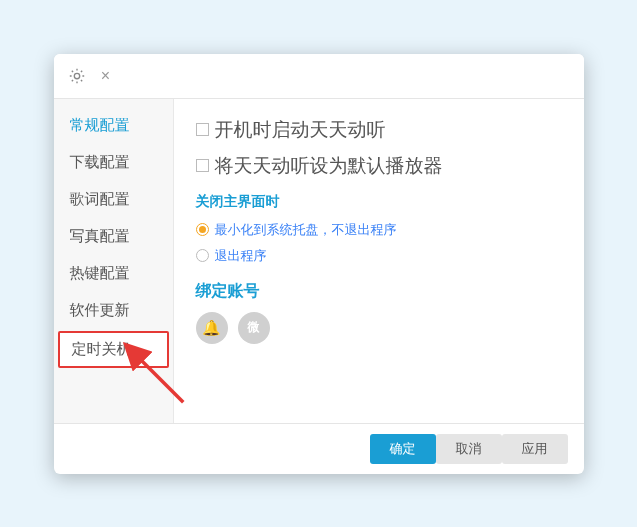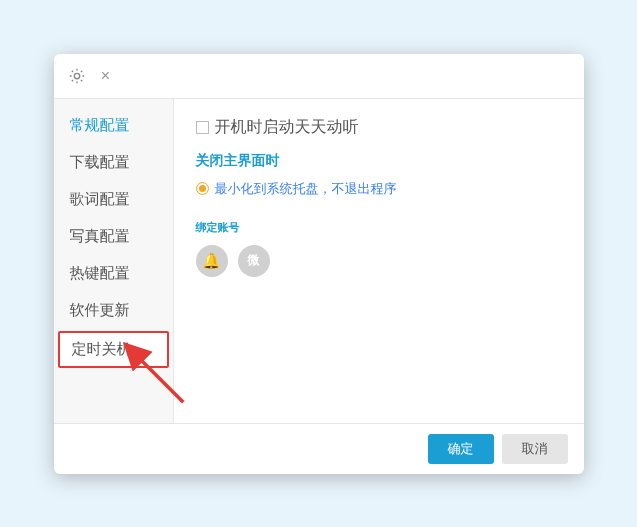--- a/index.html
+++ b/index.html
@@ -102,21 +102,21 @@
       padding: 18px 22px;
       overflow-y: auto;
       background: #fff;
     }
 
     .option-row {
       display: flex;
       align-items: center;
       margin-bottom: 10px;
       color: #555;
-      font-size: 16px;
+      font-size: 19px;
     }
 
     .checkbox {
       width: 13px;
       height: 13px;
       border: 1px solid #bbb;
       background: #fff;
       margin-right: 6px;
       flex-shrink: 0;
     }
@@ -157,23 +157,23 @@
     .radio-dot.selected::after {
       content: '';
       width: 7px;
       height: 7px;
       border-radius: 50%;
       background: #f5a623;
     }
 
     .bind-section-title {
       color: #1a9ed4;
-      font-size: 11px;
+      font-size: 16px;
       font-weight: bold;
-      margin: 22px 0 10px 0;
+      margin: 16px 0 10px 0;
     }
 
     .bind-icons {
       display: flex;
       gap: 10px;
       margin-top: 4px;
     }
 
     .bind-icon-circle {
       width: 32px;
@@ -186,21 +186,20 @@
       color: #fff;
       font-size: 16px;
     }
 
     .footer {
       display: flex;
       justify-content: flex-end;
       align-items: center;
       padding: 10px 16px;
       border-top: 1px solid #e5e5e5;
-      gap: 8px;
       flex-shrink: 0;
     }
 
     .btn {
       padding: 6px 20px;
       border: none;
       border-radius: 3px;
       cursor: pointer;
       font-size: 13px;
       font-family: inherit;
@@ -256,43 +255,52 @@
       <div class="sidebar-item">软件更新</div>
       <div class="sidebar-item highlighted">定时关机</div>
     </div>
 
     <div class="main-content">
 
       <div class="option-row">
         <div class="checkbox"></div>
         <span>开机时启动天天动听</span>
       </div>
+      <div class="option-row">
+        <div class="checkbox"></div>
+        <span>将天天动听设为默认播放器</span>
+      </div>
 
       <div class="section-title">关闭主界面时</div>
 
       <div class="radio-row">
         <div class="radio-dot selected"></div>
         <span>最小化到系统托盘，不退出程序</span>
+      </div>
+      <div class="radio-row">
+        <div class="radio-dot"></div>
+        <span>退出程序</span>
       </div>
 
       <div class="bind-section-title">绑定账号</div>
       <div class="bind-icons">
         <div class="bind-icon-circle">
           <span style="font-size:15px;">🔔</span>
         </div>
         <div class="bind-icon-circle">
           <span style="font-size:12px;font-weight:bold;">微</span>
         </div>
       </div>
     </div>
   </div>
 
   <div class="footer">
     <button class="btn btn-primary">确定</button>
     <button class="btn btn-default">取消</button>
+    <button class="btn btn-default">应用</button>
   </div>
 
   <div class="arrow-overlay">
     <svg class="red-arrow" viewBox="0 0 80 80">
 
       <defs>
         <marker id="arrowhead" markerWidth="8" markerHeight="8" refX="2" refY="4" orient="auto">
           <polygon points="0 0, 8 4, 0 8" fill="#e53935"></polygon>
         </marker>
       </defs>

